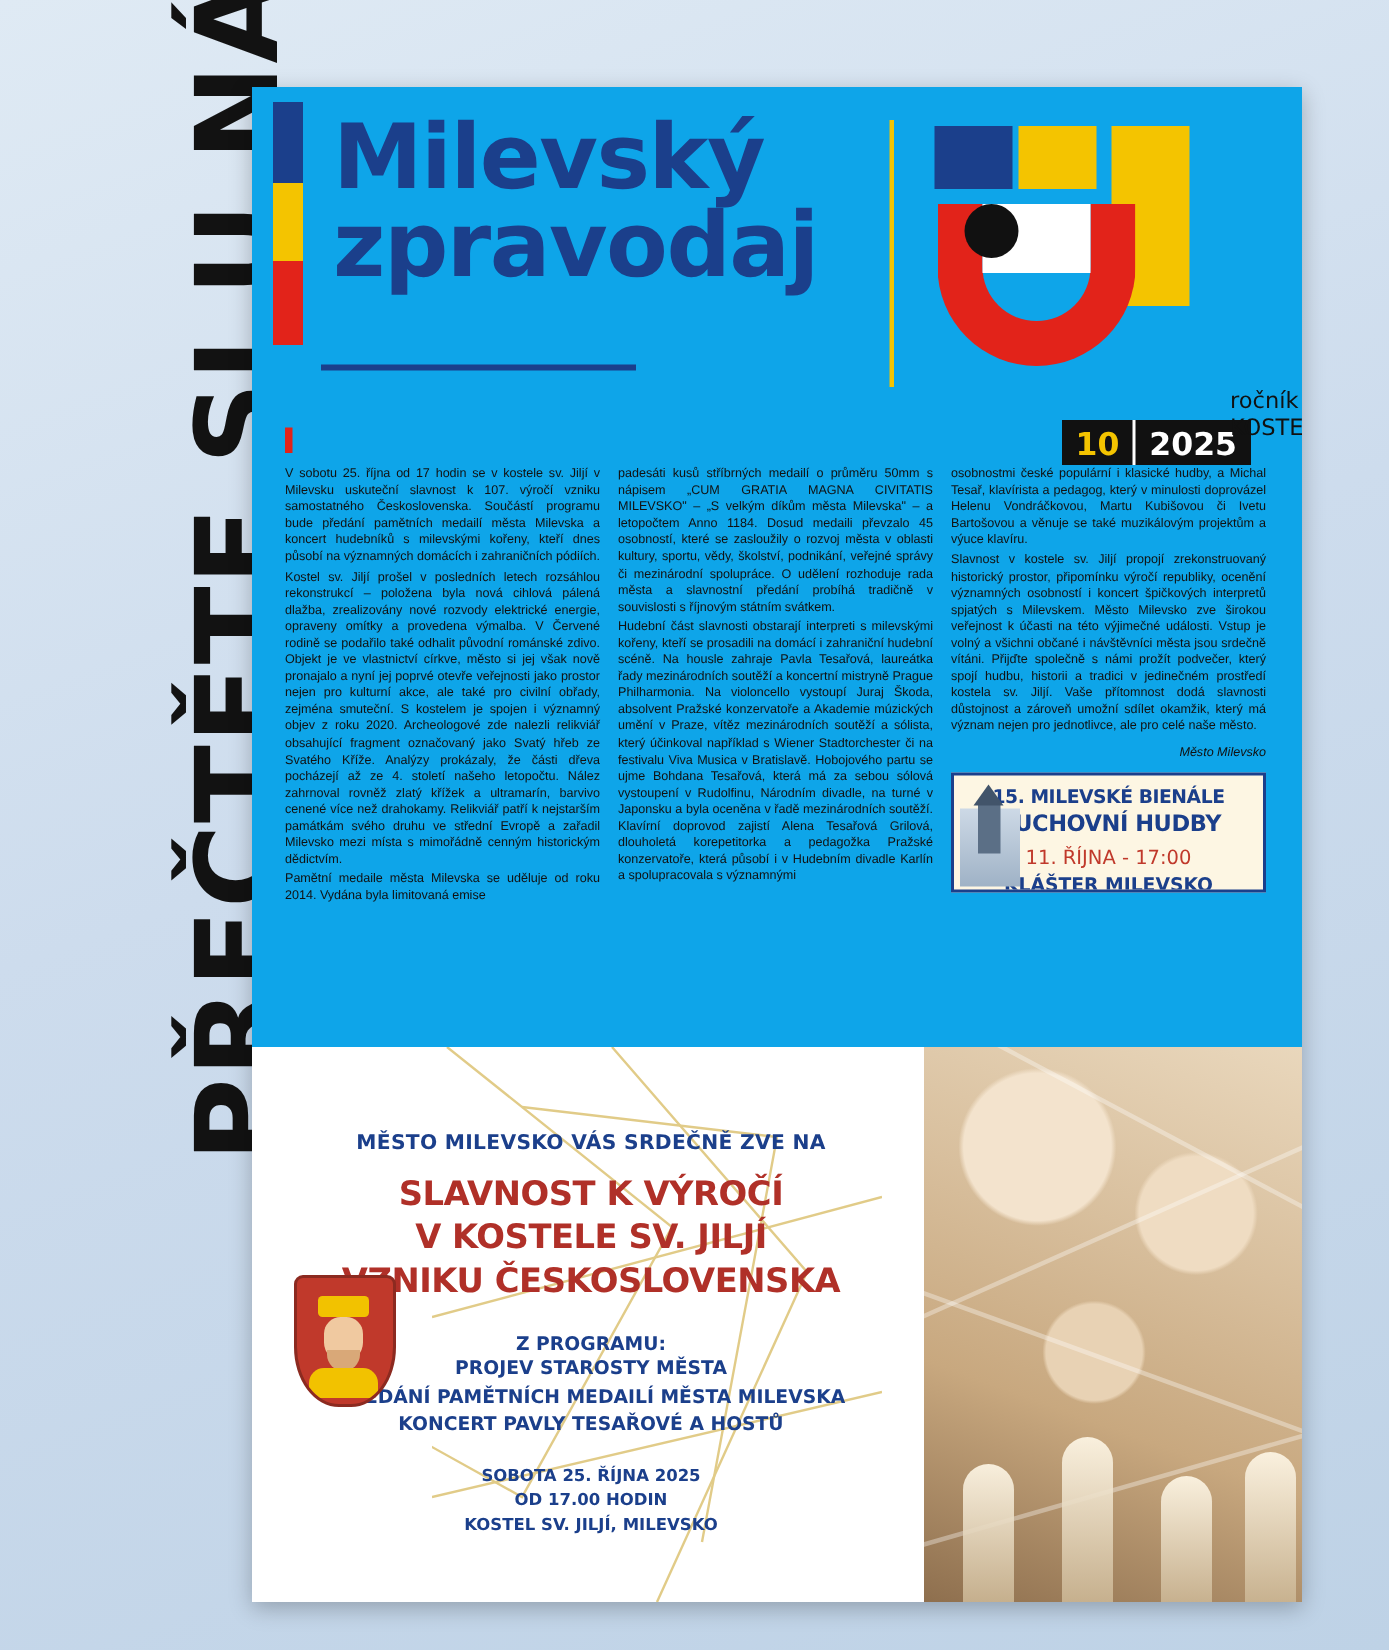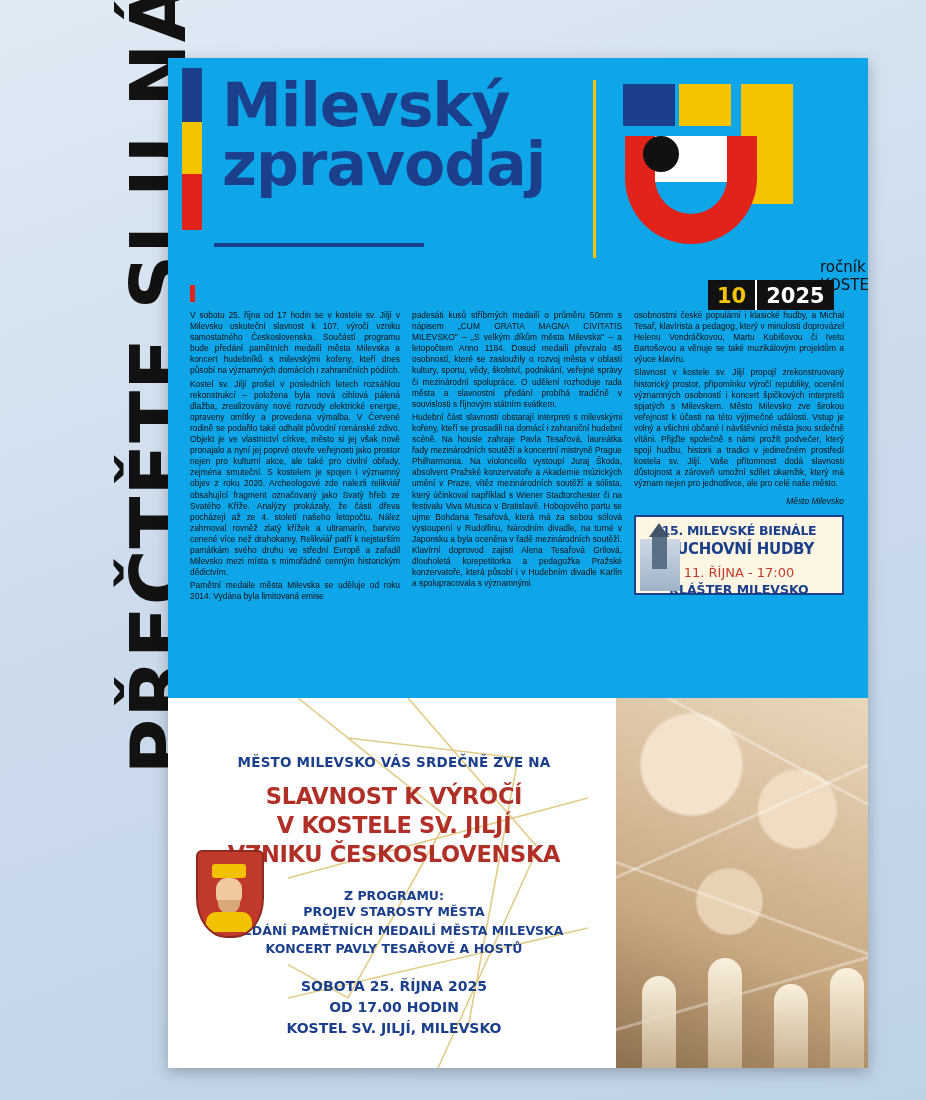--- a/index.html
+++ b/index.html
@@ -299,21 +299,21 @@
     margin-top: 12px; font-size: 22.5px; font-weight: bold; color:#b03028; line-height: 1.28;
     letter-spacing: -0.3px;
   }
   .poster-program-label {
     margin-top: 20px; font-size: 12.5px; font-weight: bold; color:#1b3f8b;
   }
   .poster-program-item {
     font-size: 12.5px; font-weight: bold; color:#1b3f8b; line-height: 1.45;
   }
   .poster-when {
-    margin-top: 18px; font-size: 14px; font-weight: bold; color:#1b3f8b; line-height: 1.5;
+    margin-top: 18px; font-size: 11px; font-weight: bold; color:#1b3f8b; line-height: 1.5;
   }
 
   
   .crest {
     position: absolute; left: 28px; top: 152px; width: 64px; height: 84px;
     background: #c0392b;
     border-radius: 6px 6px 30px 30px / 6px 6px 40px 40px;
     border: 2px solid #8c2a20;
     overflow: hidden;
   }

